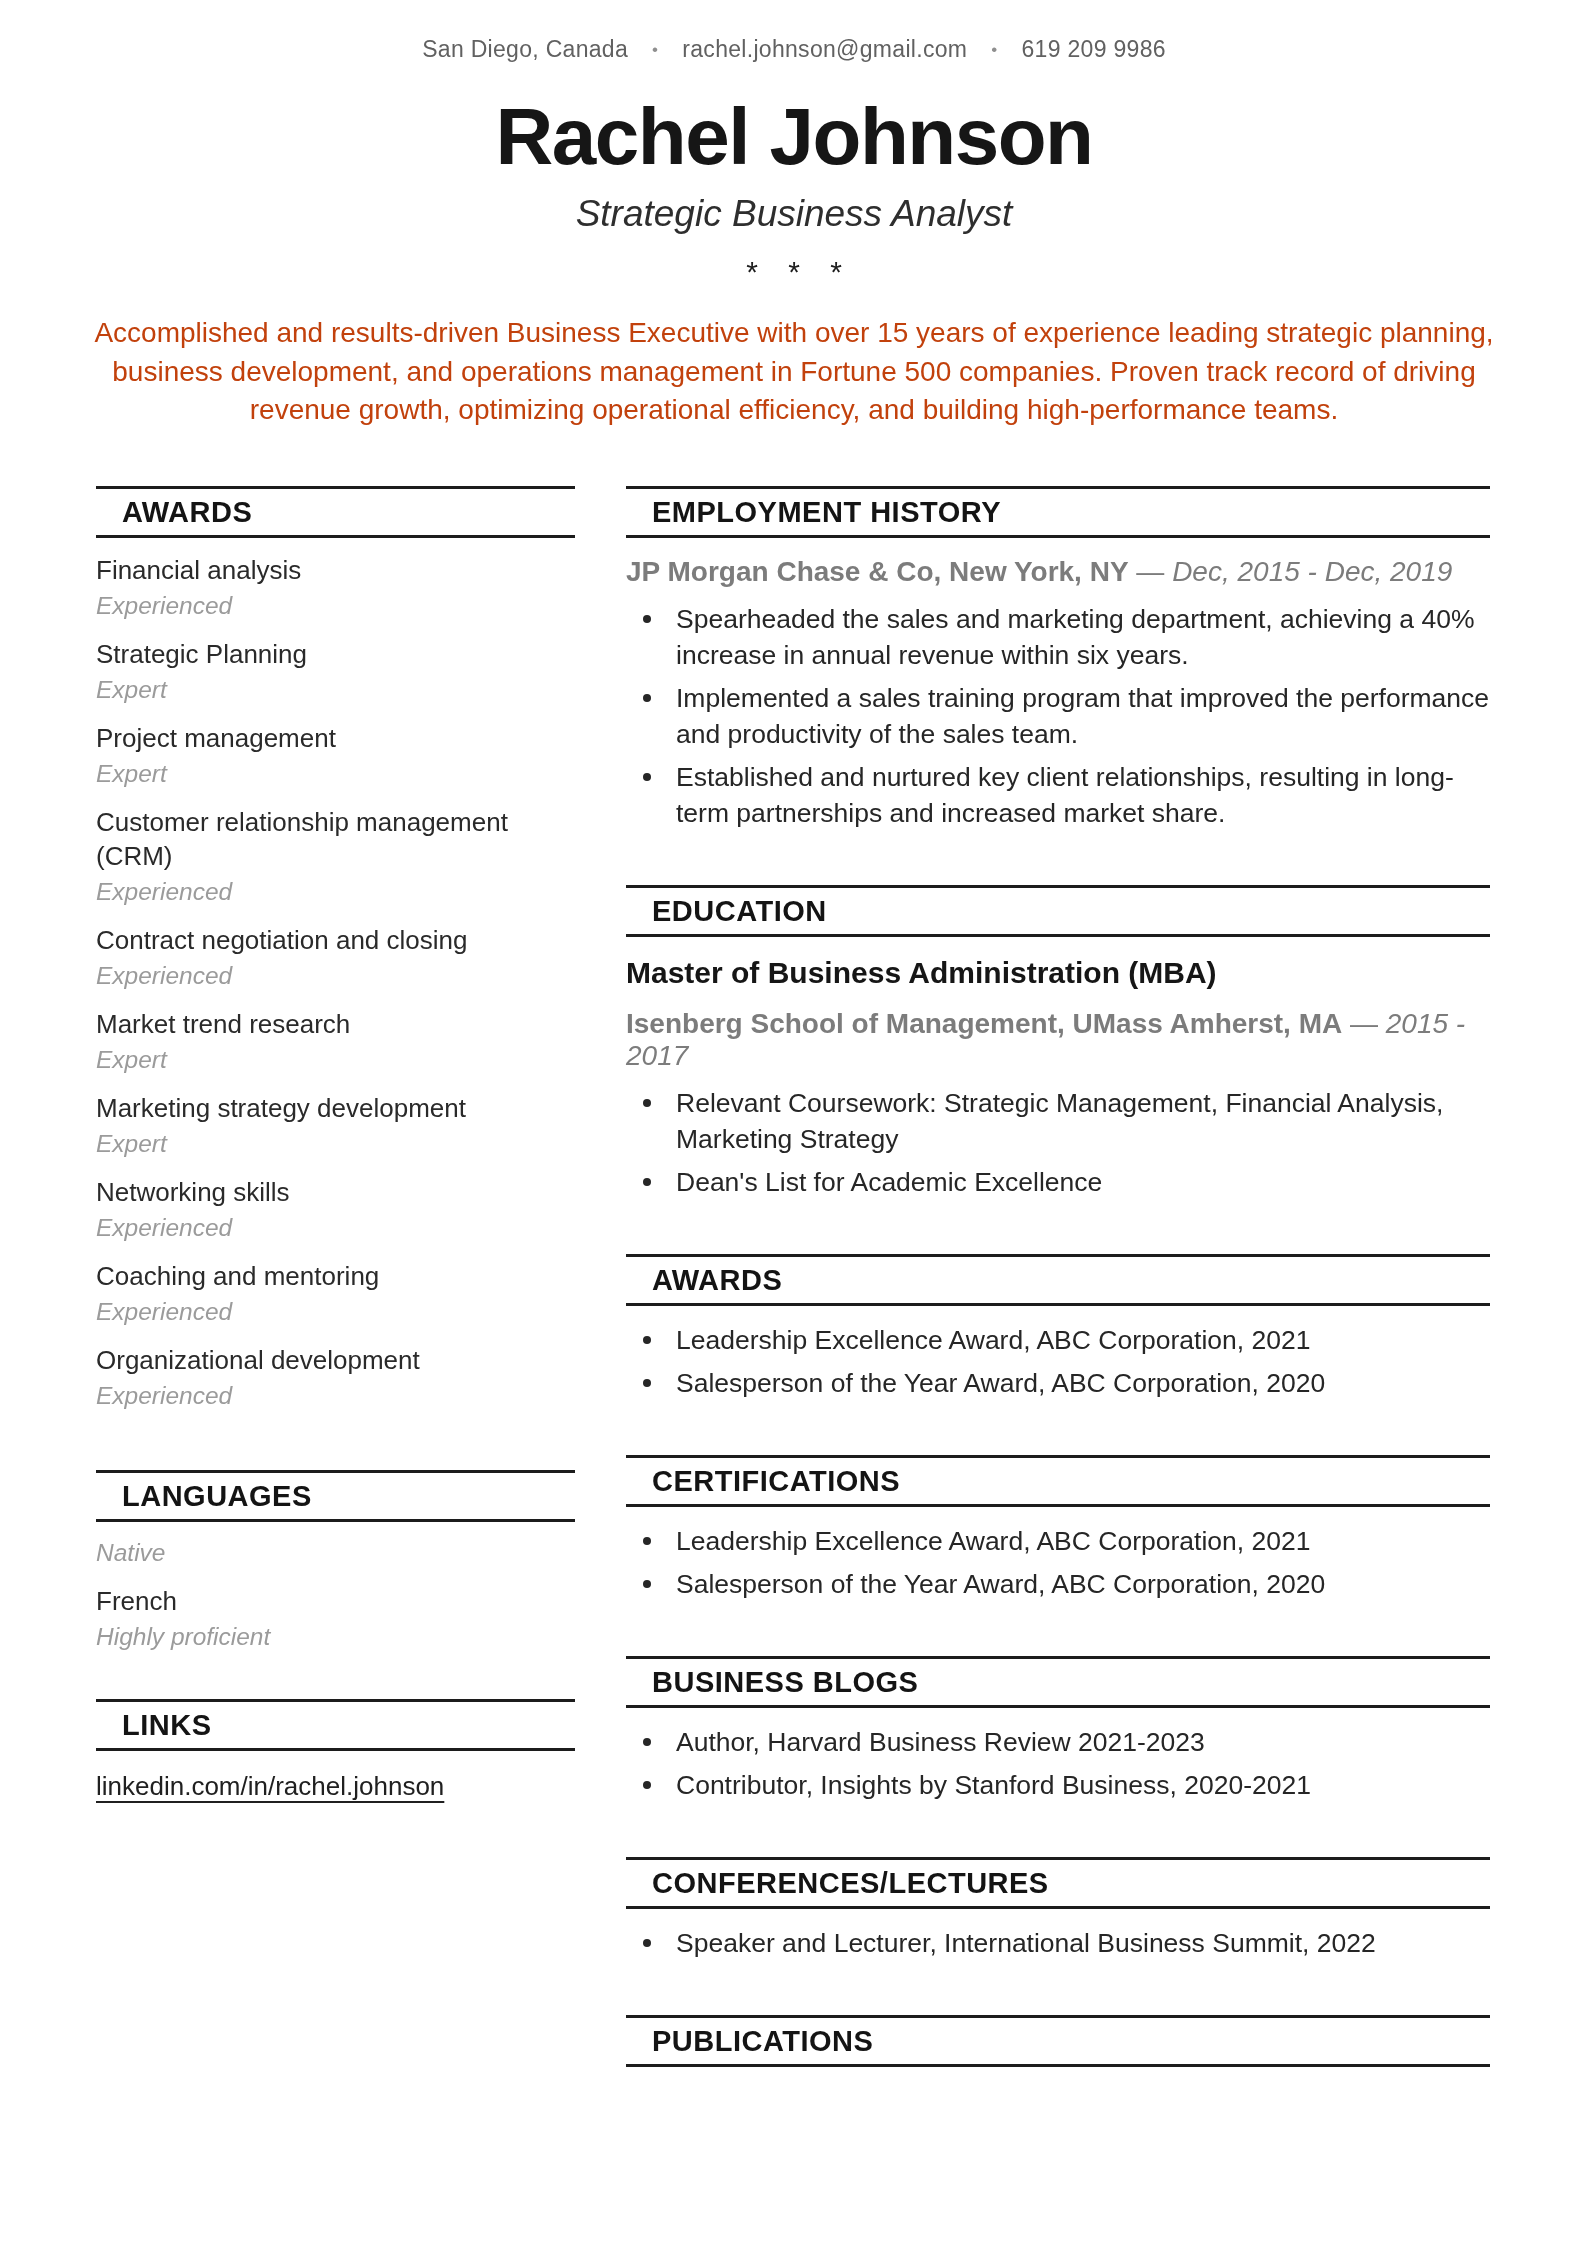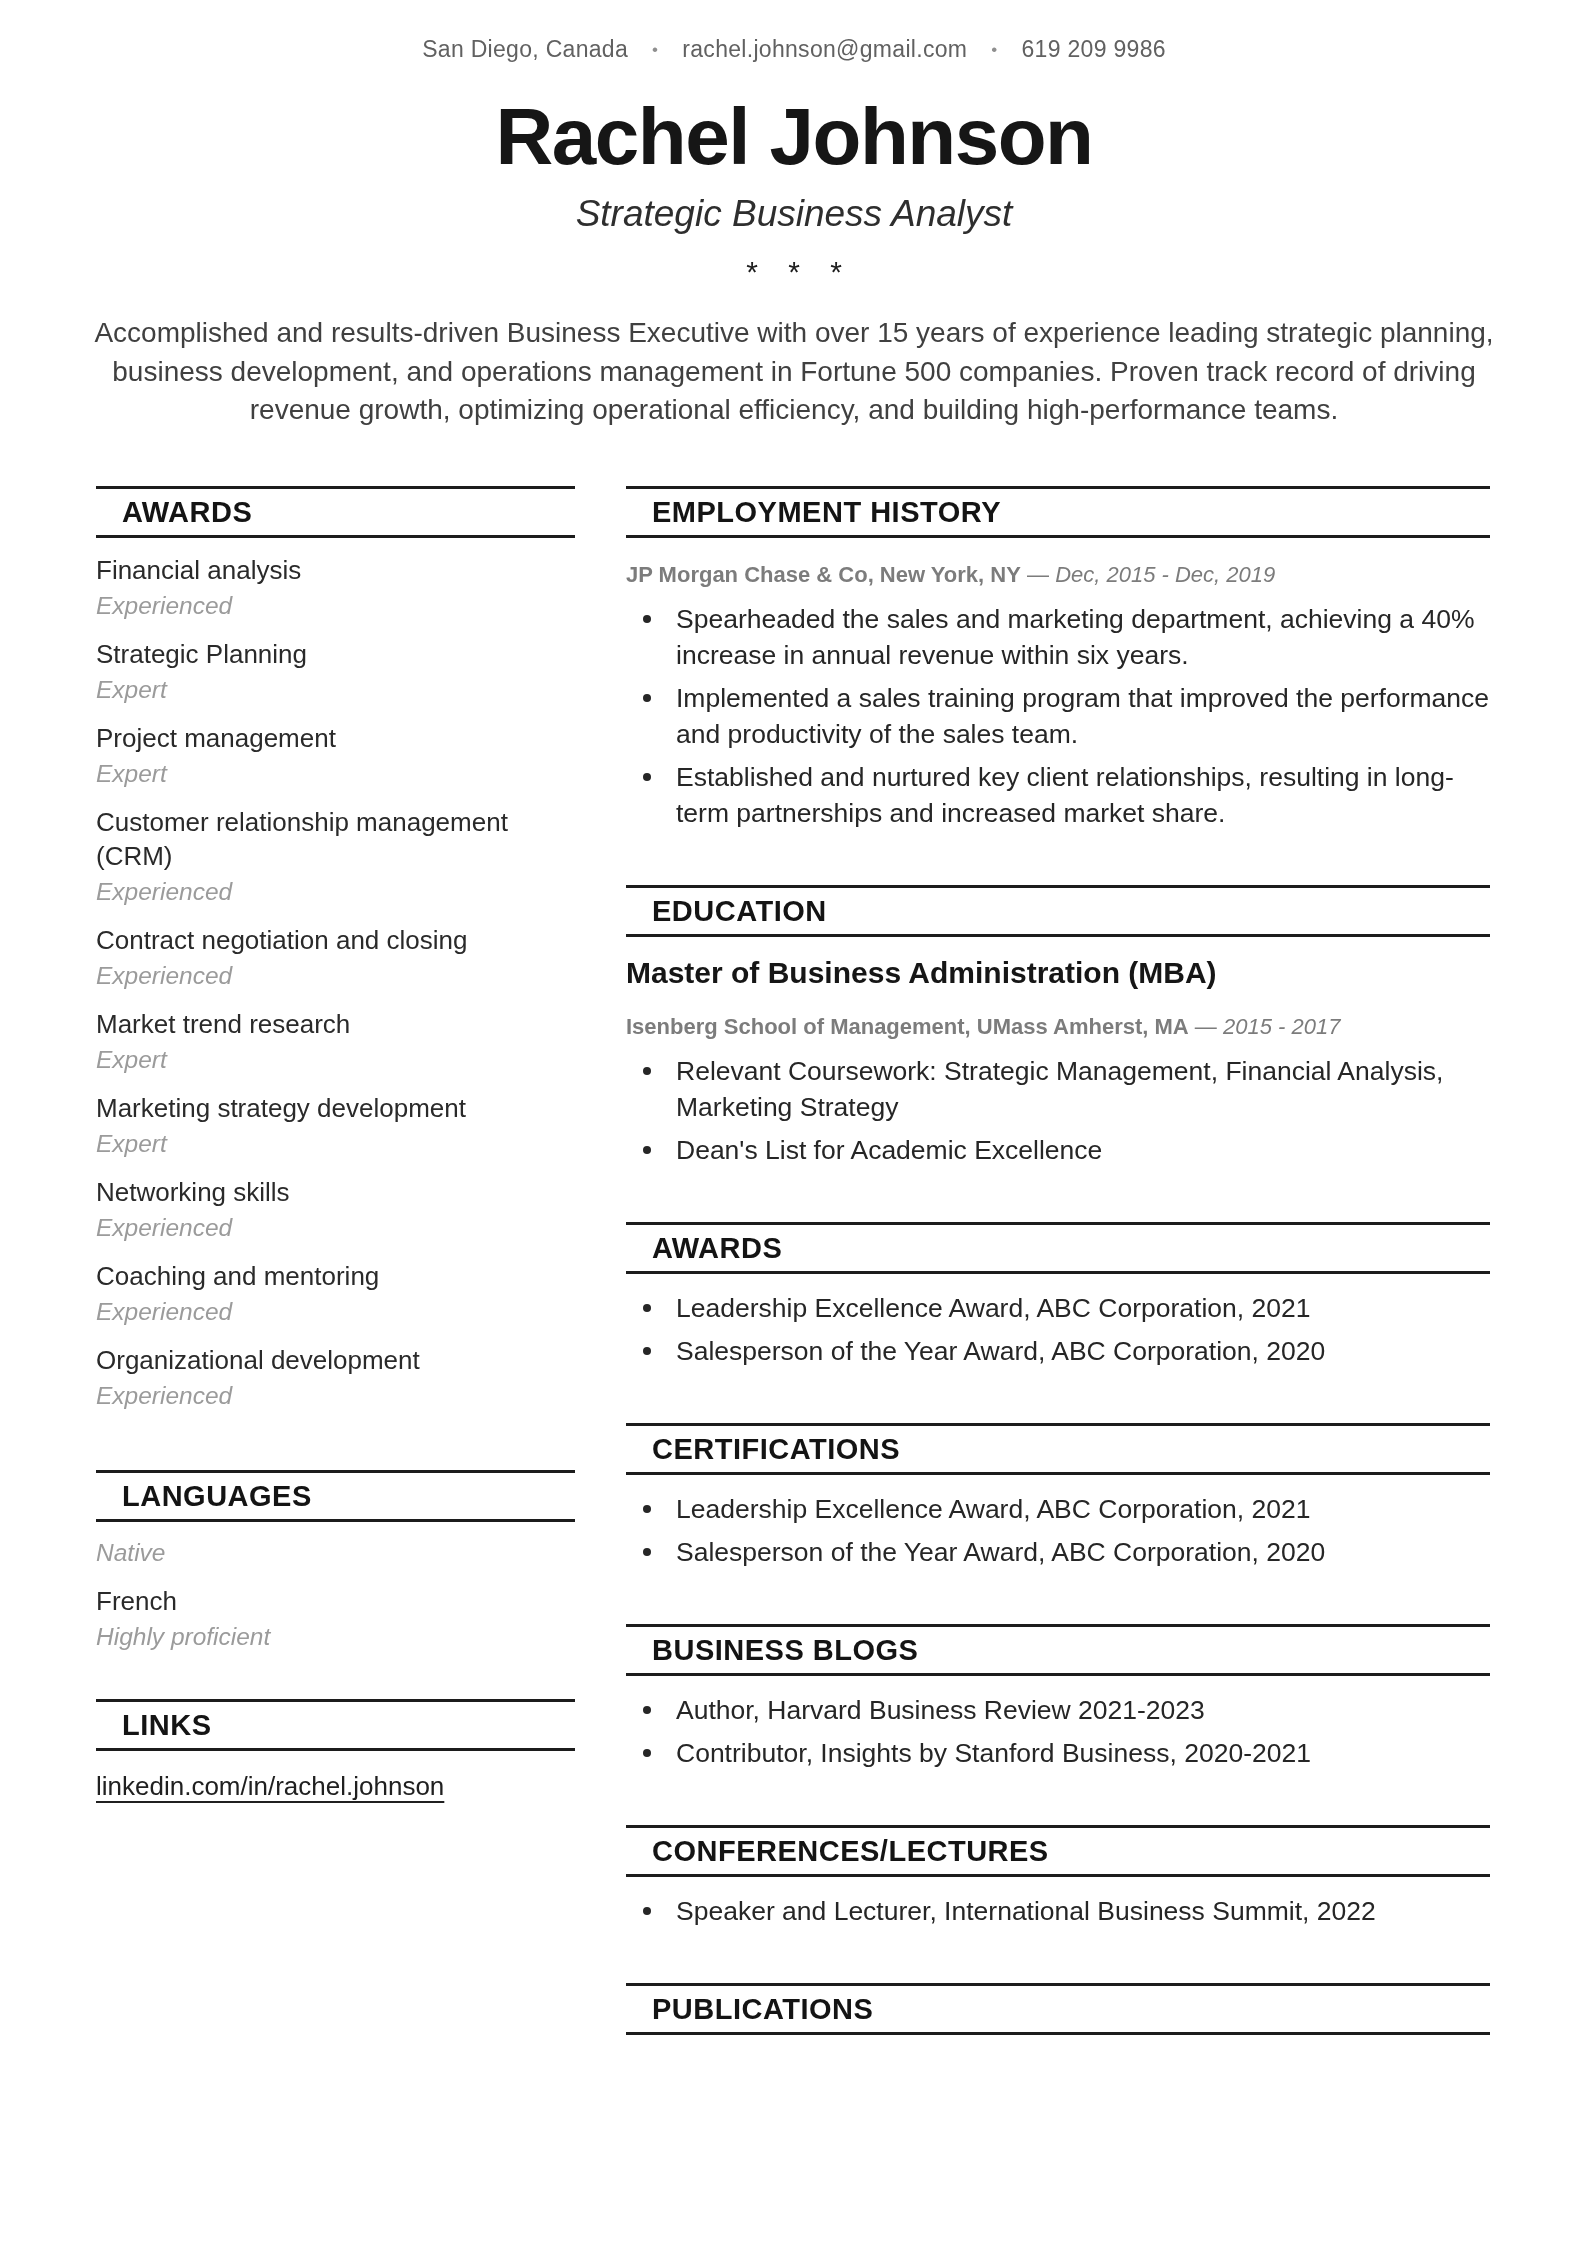--- a/index.html
+++ b/index.html
@@ -52,21 +52,21 @@
     letter-spacing: 11px;
     padding-left: 11px;
     color: #1e1e1e;
   }
   .summary {
     margin: 25px auto 0;
     width: 1410px;
     text-align: center;
     font-size: 28px;
     line-height: 38.5px;
-    color: #404040;
+    color: #c2410c;
   }
   
   .columns {
     display: grid;
     grid-template-columns: 479px 864px;
     column-gap: 51px;
     padding: 0 98px 0 96px;
     margin-top: 56px;
     align-items: start;
   }
@@ -104,22 +104,22 @@
   
   .rsec { margin-top: 54px; }
   .rsec:first-child { margin-top: 0; }
   .entry-title {
     margin-top: 19px;
     font-size: 30px;
     font-weight: 700;
     color: #161616;
   }
   .entry-meta {
-    margin-top: 24px;
-    font-size: 22px;
+    margin-top: 18px;
+    font-size: 28px;
     color: #7c7c7c;
   }
   .entry-meta .org { font-weight: 700; }
   .entry-meta .dash { font-weight: 400; }
   .entry-meta .dates { font-style: italic; }
   ul.blist { list-style: none; margin-top: 13px; }
   ul.blist.tight { margin-top: 16px; }
   .blist li {
     position: relative;
     padding-left: 50px;

